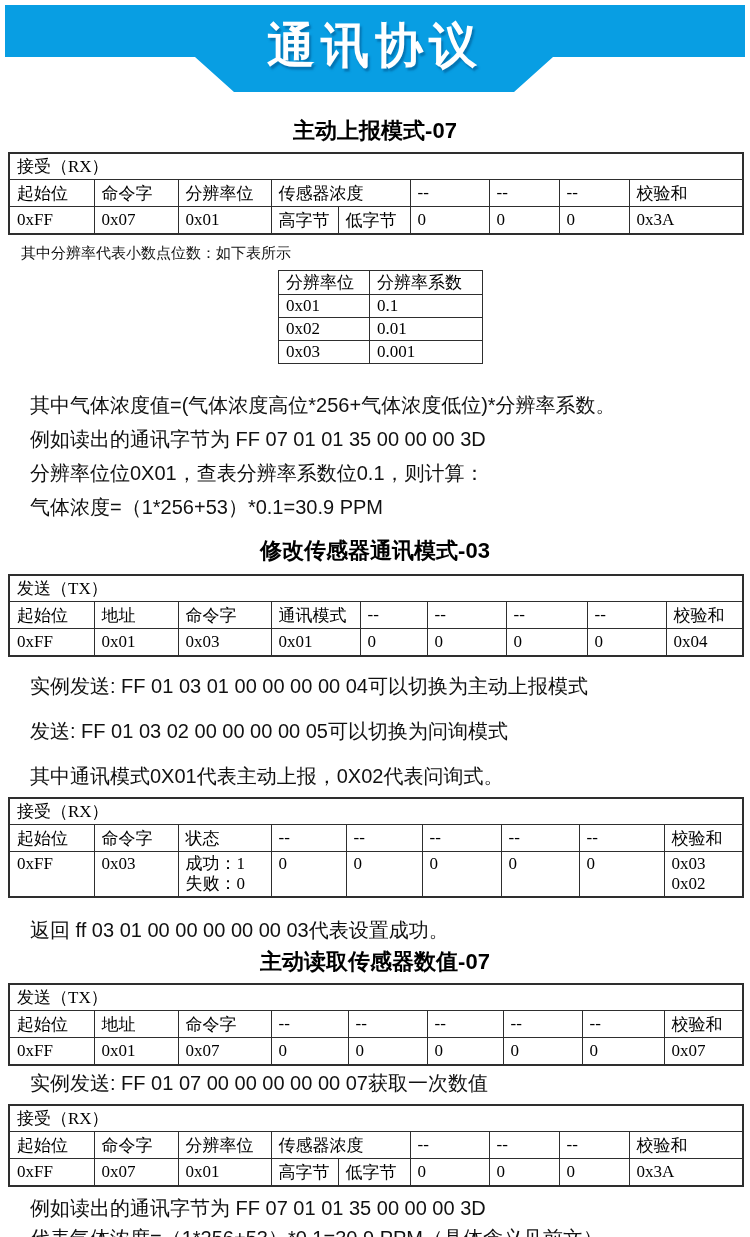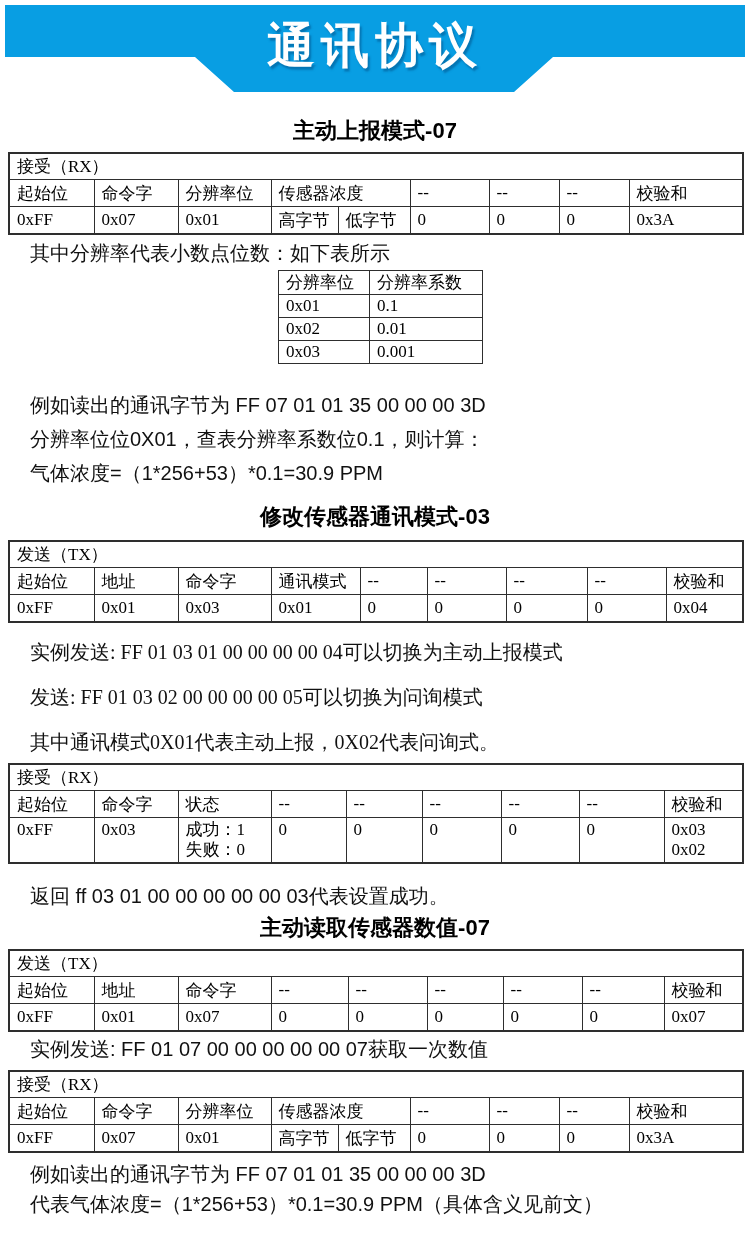--- a/index.html
+++ b/index.html
@@ -43,25 +43,25 @@
   #table-tx07 { margin-top:8px; }
   #table-rx07 { margin-top:8px; }
   
   table.restable {
     border-collapse:collapse; table-layout:fixed; margin:4px 0 0 278px;
     font-family:"Liberation Serif","DejaVu Serif",serif; font-size:17px; color:#000;
     border:1px solid #2e2e2e;
   }
   table.restable td { border:1px solid #2e2e2e; height:22px; padding:0 4px 0 7px; }
   
-  .note { margin:5px 0 0 30px; font-size:20px; line-height:26px; }
+  .note { margin:5px 0 0 21px; font-size:15px; line-height:26px; }
   .para { margin-top:24px; }
   .para p { margin:0 0 0 30px; font-size:20px; line-height:34px; }
   .lines3 { margin-top:8px; }
-  .lines3 p { margin:13px 0 0 30px; font-size:20px; line-height:32px;font-family:Liberation Serif, serif; }
+  .lines3 p { margin:13px 0 0 30px; font-size:20px; line-height:32px; }
   .single-line { margin:6px 0 0 30px; font-size:20px; line-height:26px; }
   #return-line { margin-top:19px; }
   #send-line { margin-top:4px; }
   .endlines { margin-top:6px; }
   .endlines p { margin:0 0 0 30px; font-size:20px; line-height:30px; }
 </style>
 </head>
 <body>
 
 <div class="banner">
@@ -132,20 +132,21 @@
     <td>0.01</td>
   </tr>
   <tr>
     <td>0x03</td>
     <td>0.001</td>
   </tr>
 </tbody>
   </table>
 
 <div class="para">
+  <p>其中气体浓度值=(气体浓度高位*256+气体浓度低位)*分辨率系数。</p>
   <p>例如读出的通讯字节为 FF 07 01 01 35 00 00 00 3D</p>
   <p>分辨率位位0X01，查表分辨率系数位0.1，则计算：</p>
   <p>气体浓度=（1*256+53）*0.1=30.9 PPM</p>
 </div>
 
 <h2 class="sec" id="sec2-title">修改传感器通讯模式-03</h2>
 
 <table class="ptable" id="table-tx03">
   <colgroup>
       <col style="width:85px">

